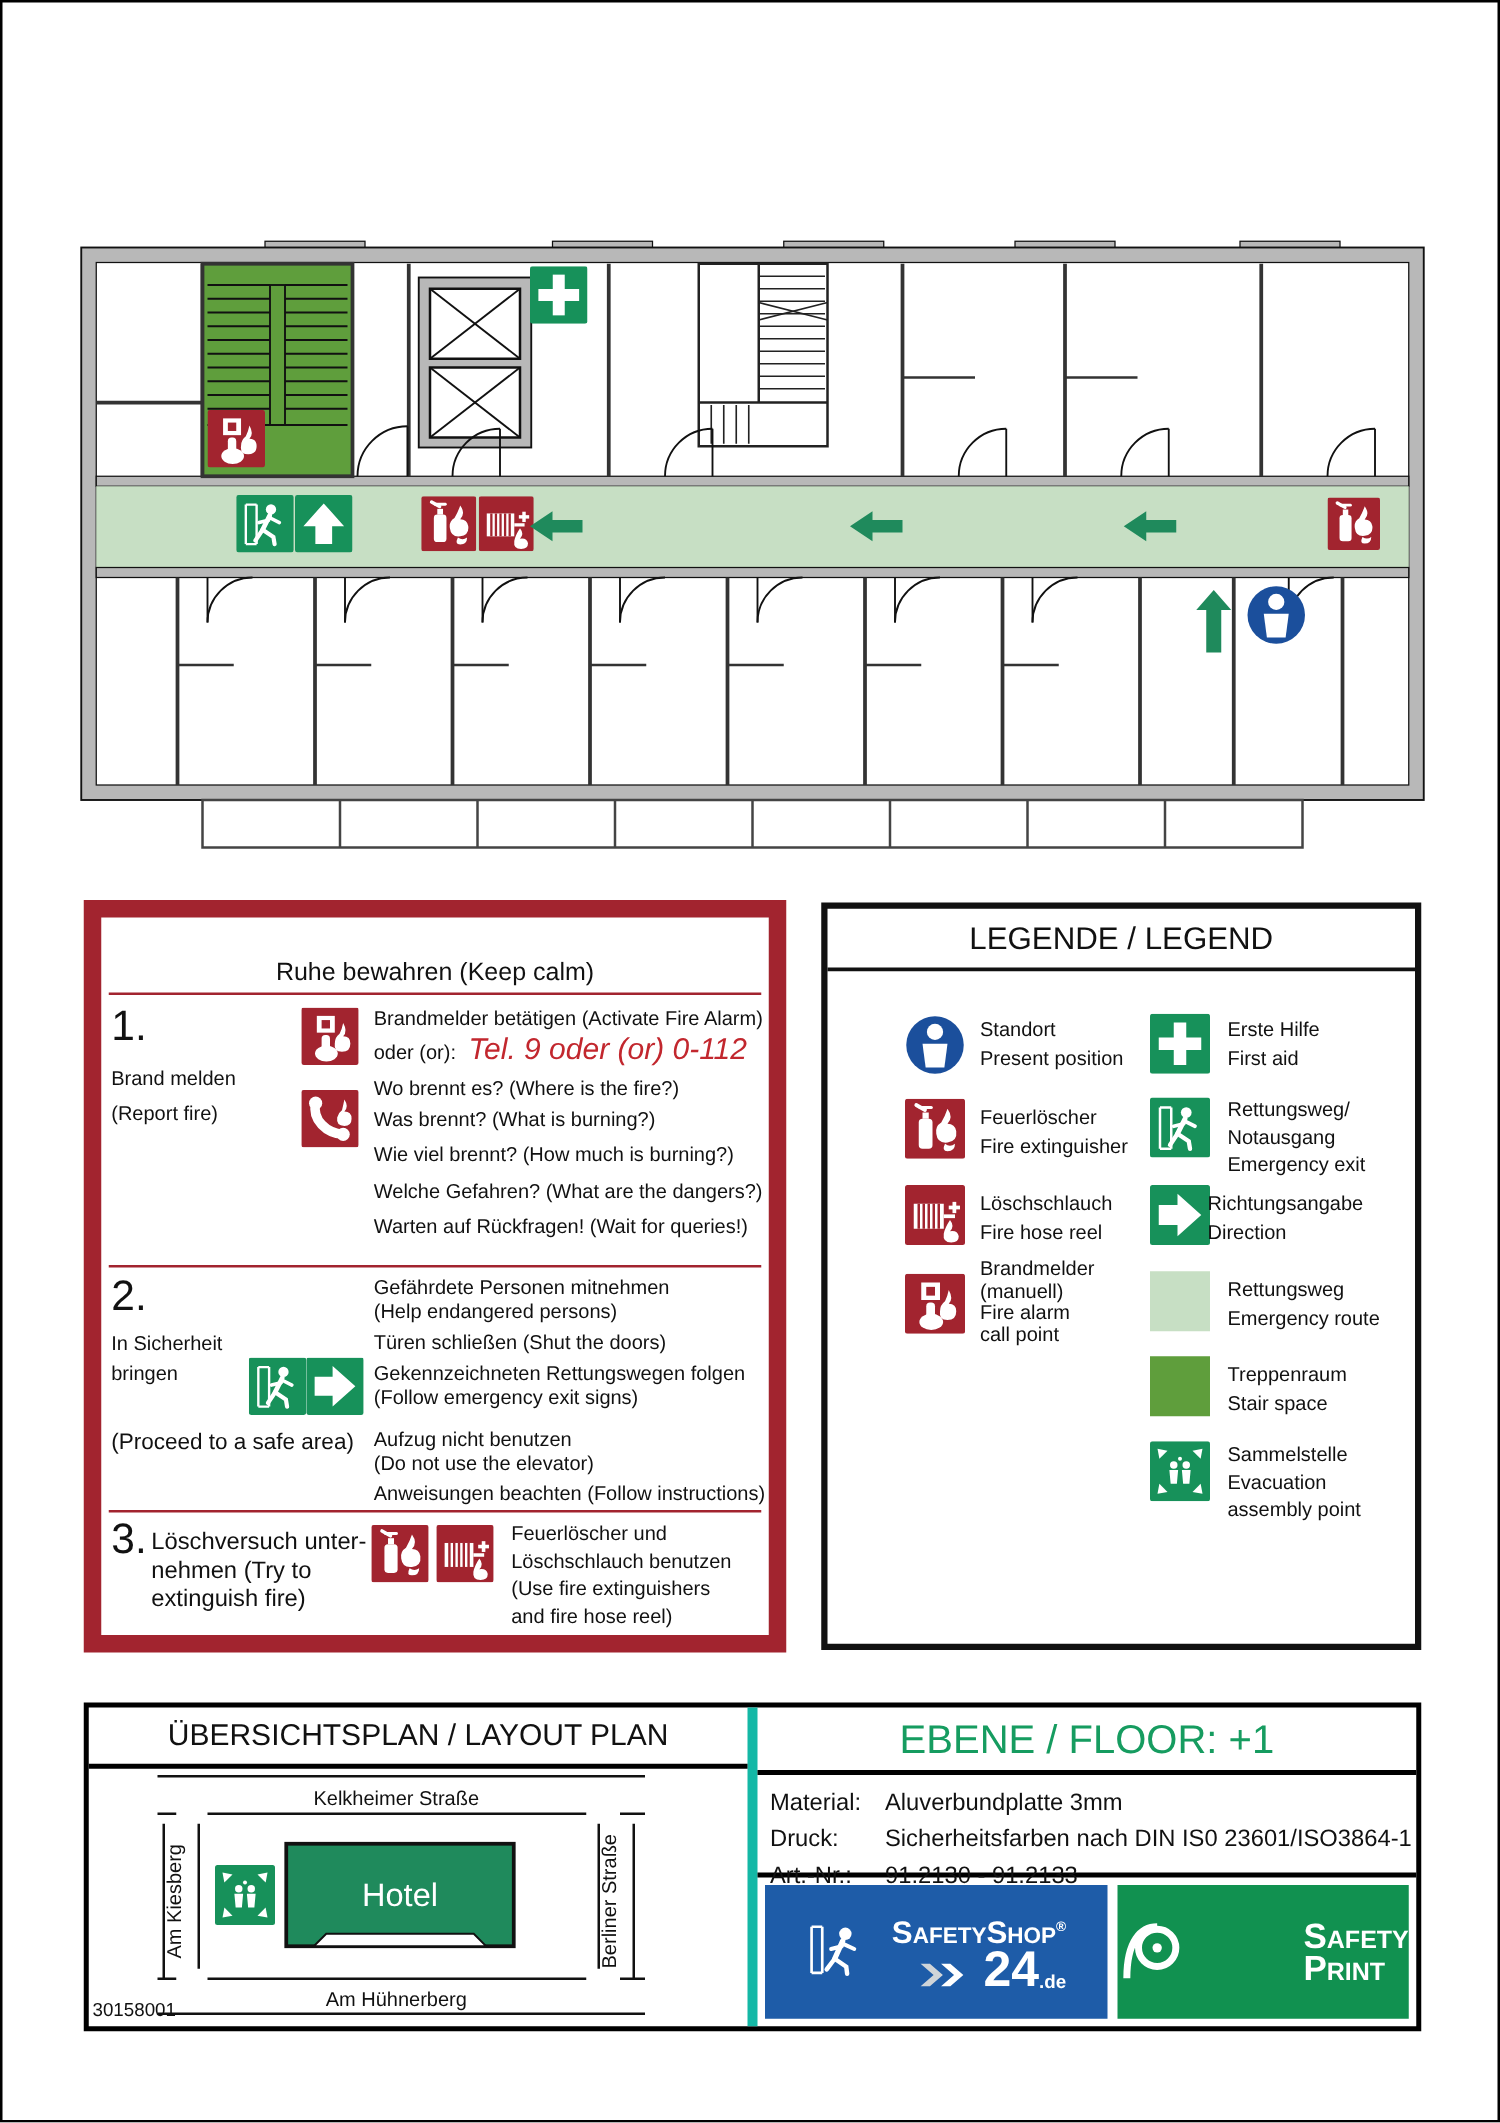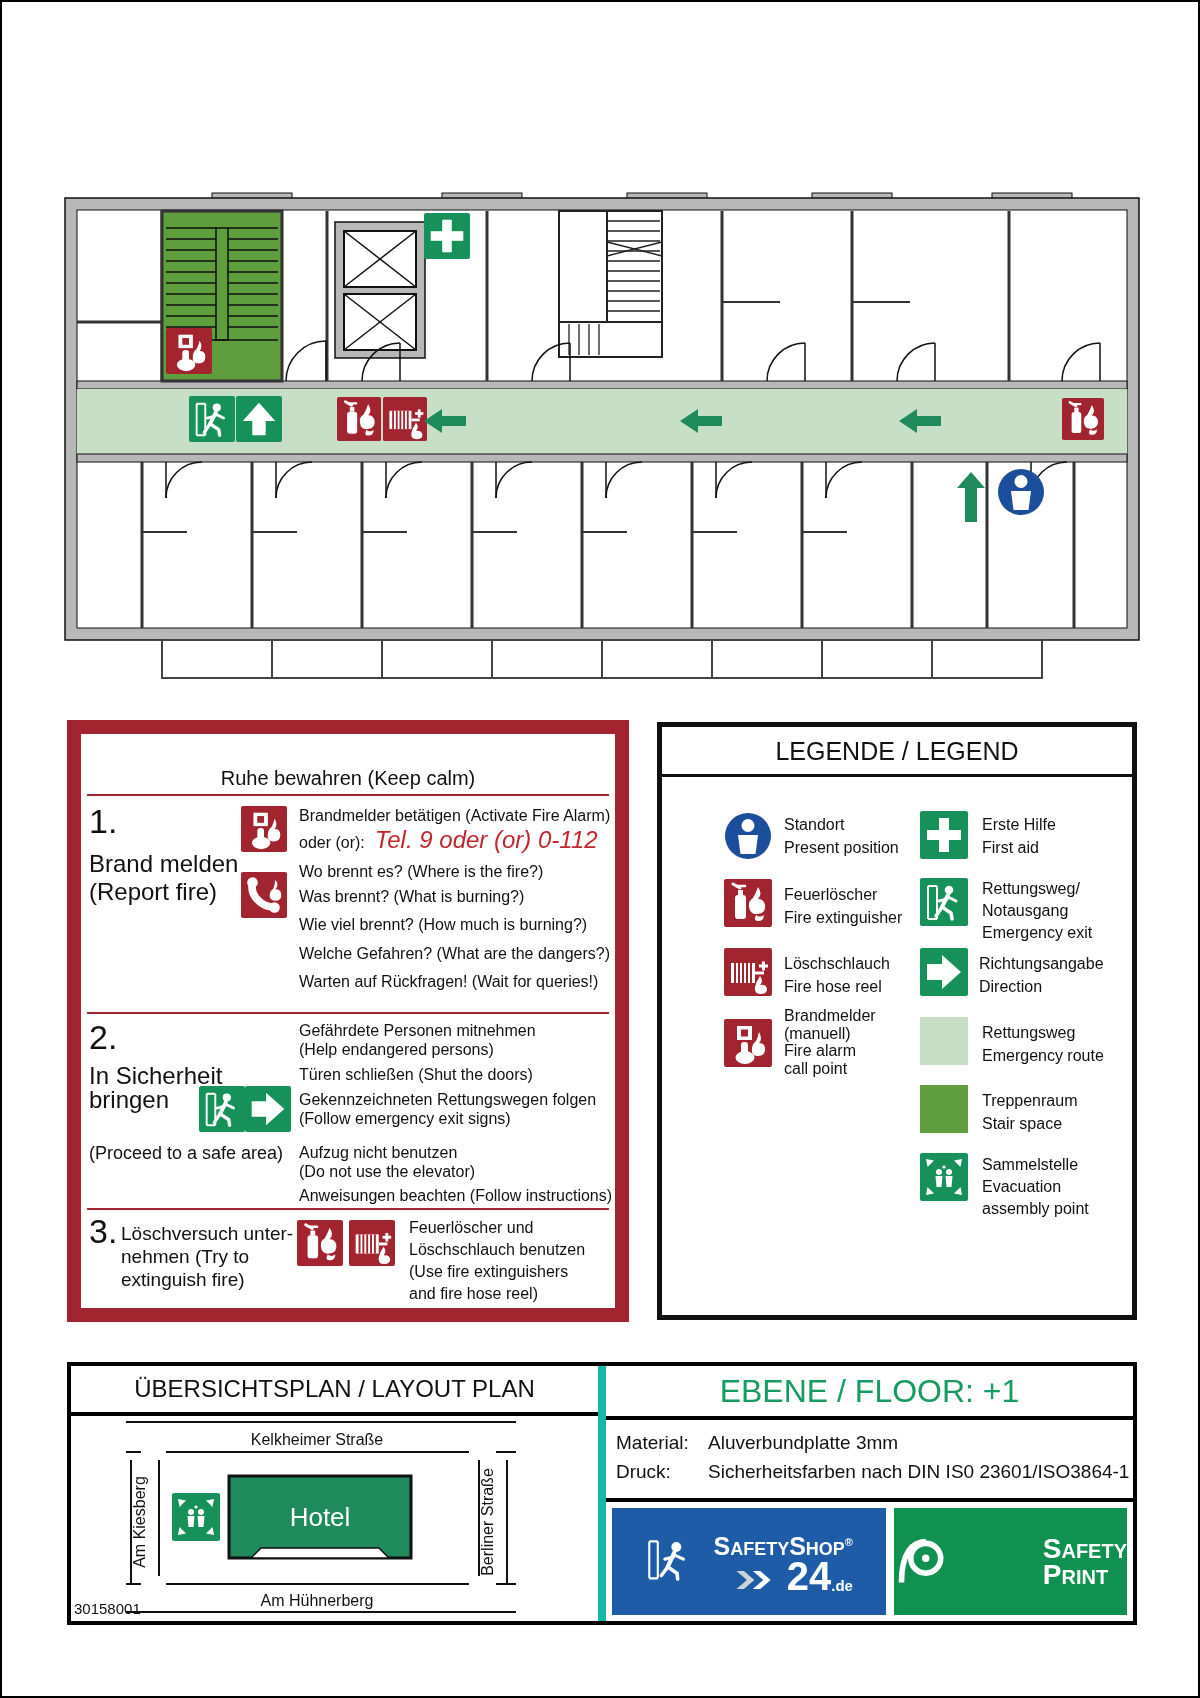--- a/index.html
+++ b/index.html
@@ -14,21 +14,21 @@
   
   .floorplan{position:absolute;left:60px;top:180px;width:1080px;height:500px;}
 
   
   .bbox{position:absolute;left:65px;top:718px;width:562px;height:602px;box-sizing:border-box;
         border:14px solid #A2242F;background:#fff;}
   .bbox .t{position:absolute;font-size:20px;line-height:24px;}
   .bbox .center{left:0;width:534px;text-align:center;}
   .rule{position:absolute;left:6px;width:522px;height:2px;background:#A2242F;}
   .bignum{position:absolute;font-size:34px;line-height:34px;}
-  .lbl{position:absolute;font-size:24px;line-height:24px;}
+  .lbl{position:absolute;font-size:16px;line-height:24px;}
   .body16{position:absolute;font-size:16px;line-height:19px;white-space:nowrap;}
   .phone{color:#C2272E;font-size:24px;font-weight:500;margin-left:10px;font-style:italic;}
   .sicon{position:absolute;}
 
   
   .lbox{position:absolute;left:655px;top:720px;width:480px;height:598px;box-sizing:border-box;
         border:5px solid #111;background:#fff;}
   .lbox .title{position:absolute;top:10px;left:0;width:470px;text-align:center;font-size:25px;}
   .lbox .hline{position:absolute;top:47px;left:0;width:470px;height:3px;background:#111;}
   .ltxt{position:absolute;font-size:16px;line-height:23px;}
@@ -386,21 +386,21 @@
         <use href="#s-exit"></use>
       </svg>
     <div class="ltxt" style="left:320px;top:151px;line-height:22px">
       <div>Rettungsweg/</div>
       <div>Notausgang</div>
       <div>Emergency exit</div>
     </div>
     <svg class="sw" style="left:258px;top:221px" viewBox="0 0 48 48">
         <use href="#s-right"></use>
       </svg>
-    <div class="ltxt" style="left:317px;top:225px">
+    <div class="ltxt" style="left:304px;top:225px">
       <div>Richtungsangabe</div>
       <div>Direction</div>
     </div>
     <div class="sw" style="left:258px;top:290px;background:#C7DFC4"></div>
     <div class="ltxt" style="left:320px;top:294px">
       <div>Rettungsweg</div>
       <div>Emergency route</div>
     </div>
     <div class="sw" style="left:258px;top:358px;background:#5F9E3C"></div>
     <div class="ltxt" style="left:320px;top:362px">
@@ -445,20 +445,24 @@
     <div class="fi">
       <div class="fi-title">EBENE / FLOOR: +1</div>
       <div class="fi-info">
         <div class="fi-row">
           <span class="flab">Material:</span>
           <span>Aluverbundplatte 3mm</span>
         </div>
         <div class="fi-row">
           <span class="flab">Druck:</span>
           <span>Sicherheitsfarben nach DIN IS0 23601/ISO3864-1</span>
+        </div>
+        <div class="fi-row">
+          <span class="flab">Art.-Nr.:</span>
+          <span>91.2130 - 91.2133</span>
         </div>
       </div>
       <div class="fi-logos">
         <div class="logo-shop">
           <svg width="64" height="70" viewBox="0 0 90 70">
             <path d="M6 6 v52 M6 6 h12 M18 6 v52 M6 58 h12" stroke="#fff" stroke-width="3" fill="none"></path>
             <circle cx="44" cy="14" r="7" fill="#fff"></circle>
             <path d="M41 22 L32 42" stroke="#fff" stroke-width="6" stroke-linecap="round"></path>
             <path d="M41 25 l13 6 M40 28 l-12 3" stroke="#fff" stroke-width="4.5" stroke-linecap="round"></path>
             <path d="M32 42 l13 9 l1 8 M32 42 l-9 12" stroke="#fff" stroke-width="5" stroke-linecap="round" fill="none"></path>

